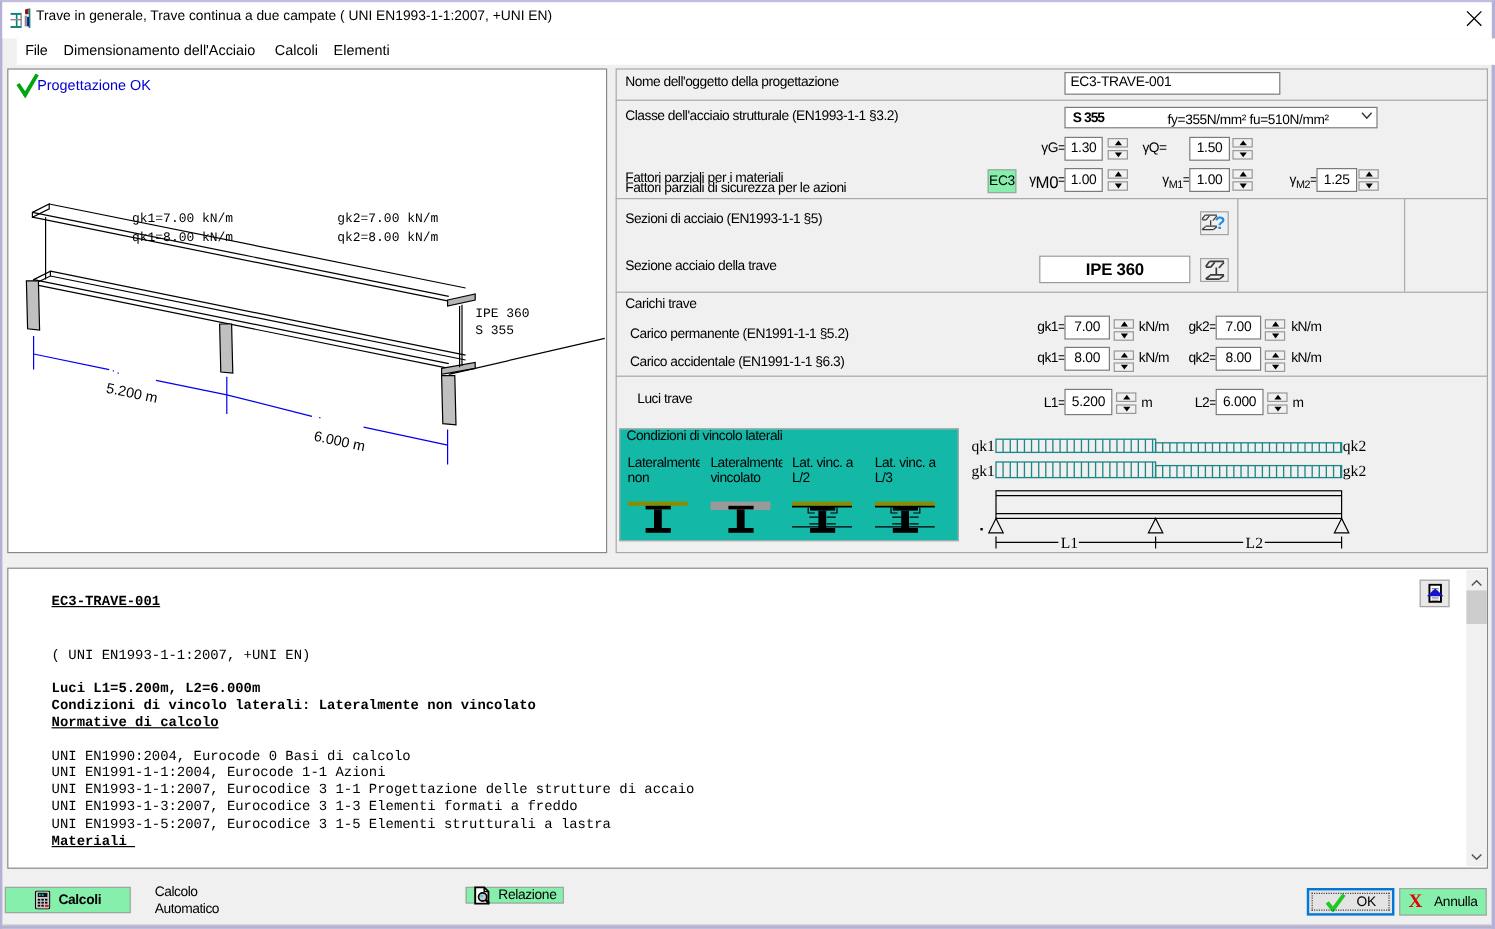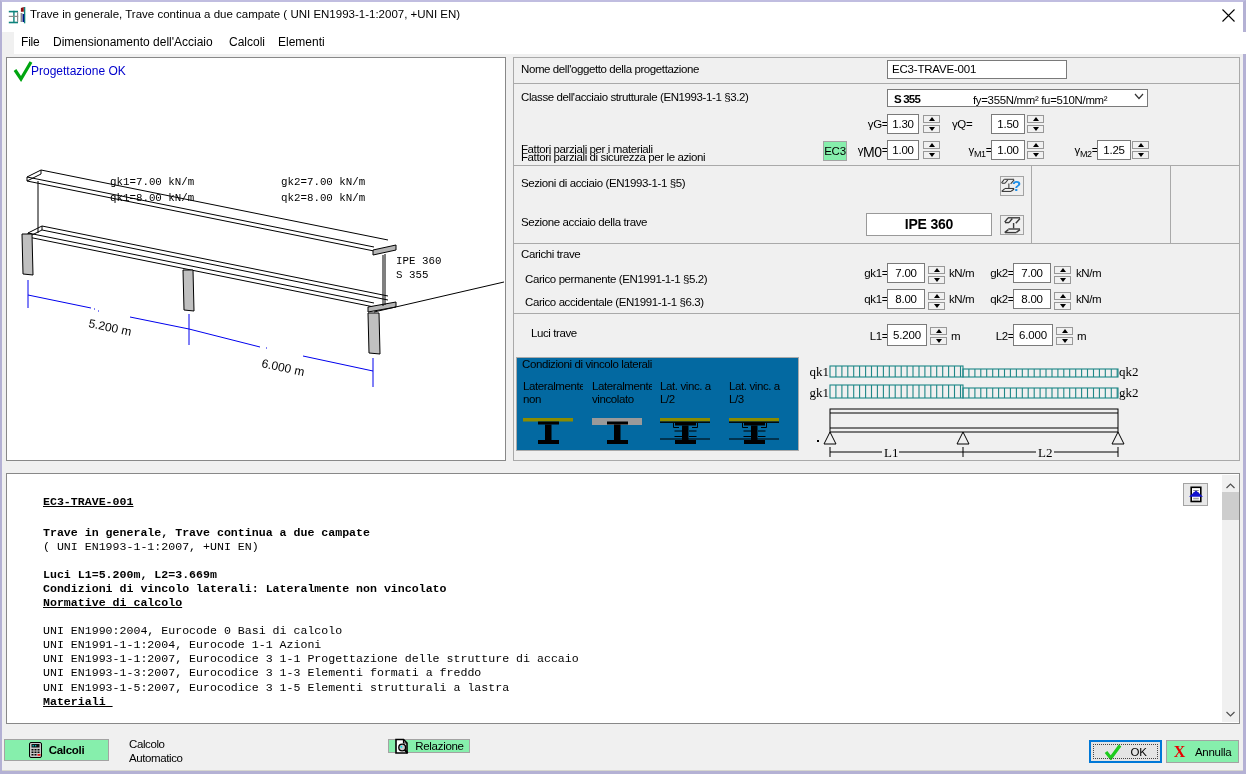--- a/index.html
+++ b/index.html
@@ -293,21 +293,21 @@
   <div class="spin" style="left:541px;top:268px;">
         <div class="sb">
           <div class="tup"></div>
         </div>
         <div class="sb">
           <div class="tdn"></div>
         </div>
       </div>
   <div class="lbl" style="left:562px;top:270px;">m</div>
 
-  <div class="abs" style="left:1px;top:298px;width:283px;height:94px;border:1px solid #aaa;box-sizing:border-box;background:#0369a1;">
+  <div class="abs" style="left:1px;top:298px;width:283px;height:94px;border:1px solid #aaa;box-sizing:border-box;background:#14b8a6;">
     <div class="lbl" style="left:5px;top:-1px;">Condizioni di vincolo laterali</div>
     <div class="lbl" style="left:6px;top:22px;width:60px;overflow:hidden;line-height:13px;">Lateralmente<br>non</div>
     <div class="lbl" style="left:75px;top:22px;width:60px;overflow:hidden;line-height:13px;">Lateralmente<br>vincolato</div>
     <div class="lbl" style="left:143px;top:22px;line-height:13px;">Lat. vinc. a<br>L/2</div>
     <div class="lbl" style="left:212px;top:22px;line-height:13px;">Lat. vinc. a<br>L/3</div>
 
     <svg class="abs" style="left:6px;top:59px;" width="52" height="28" viewBox="0 0 52 28">
       <rect x="0" y="1" width="50" height="3.5" fill="#8c8c00"></rect>
       <rect x="15" y="4.5" width="21" height="3" fill="#000"></rect>
       <rect x="22" y="7.5" width="6.5" height="15.5" fill="#000"></rect>
@@ -380,24 +380,24 @@
     </g>
     <g font-size="13" font-family="Liberation Serif" fill="#000">
       <text x="74" y="100">L1</text>
       <text x="228" y="100">L2</text>
     </g>
   </svg>
 </div>
 
 <div class="abs" style="left:4px;top:471px;width:1234px;height:251px;background:#fff;border:1px solid #888;box-sizing:border-box;">
   <div class="mono" style="position:absolute;left:36px;top:21px;font-size:11.6px;line-height:14px;white-space:pre;"><b><u>EC3-TRAVE-001</u></b></div>
-  <div class="mono" style="position:absolute;left:36px;top:52px;font-size:11.6px;line-height:14.05px;white-space:pre;"><b>Trave in generale, Trave continua a due campate</b>
+  <div class="mono" style="position:absolute;left:36px;top:52px;font-size:11.6px;line-height:14.05px;white-space:pre;">
 ( UNI EN1993-1-1:2007, +UNI EN)
 
-<b>Luci L1=5.200m, L2=3.669m</b>
+<b>Luci L1=5.200m, L2=6.000m</b>
 <b>Condizioni di vincolo laterali: Lateralmente non vincolato</b>
 <b><u>Normative di calcolo</u></b>
 
 UNI EN1990:2004, Eurocode 0 Basi di calcolo
 UNI EN1991-1-1:2004, Eurocode 1-1 Azioni
 UNI EN1993-1-1:2007, Eurocodice 3 1-1 Progettazione delle strutture di accaio
 UNI EN1993-1-3:2007, Eurocodice 3 1-3 Elementi formati a freddo
 UNI EN1993-1-5:2007, Eurocodice 3 1-5 Elementi strutturali a lastra
 <b><u>Materiali </u></b></div>
 

